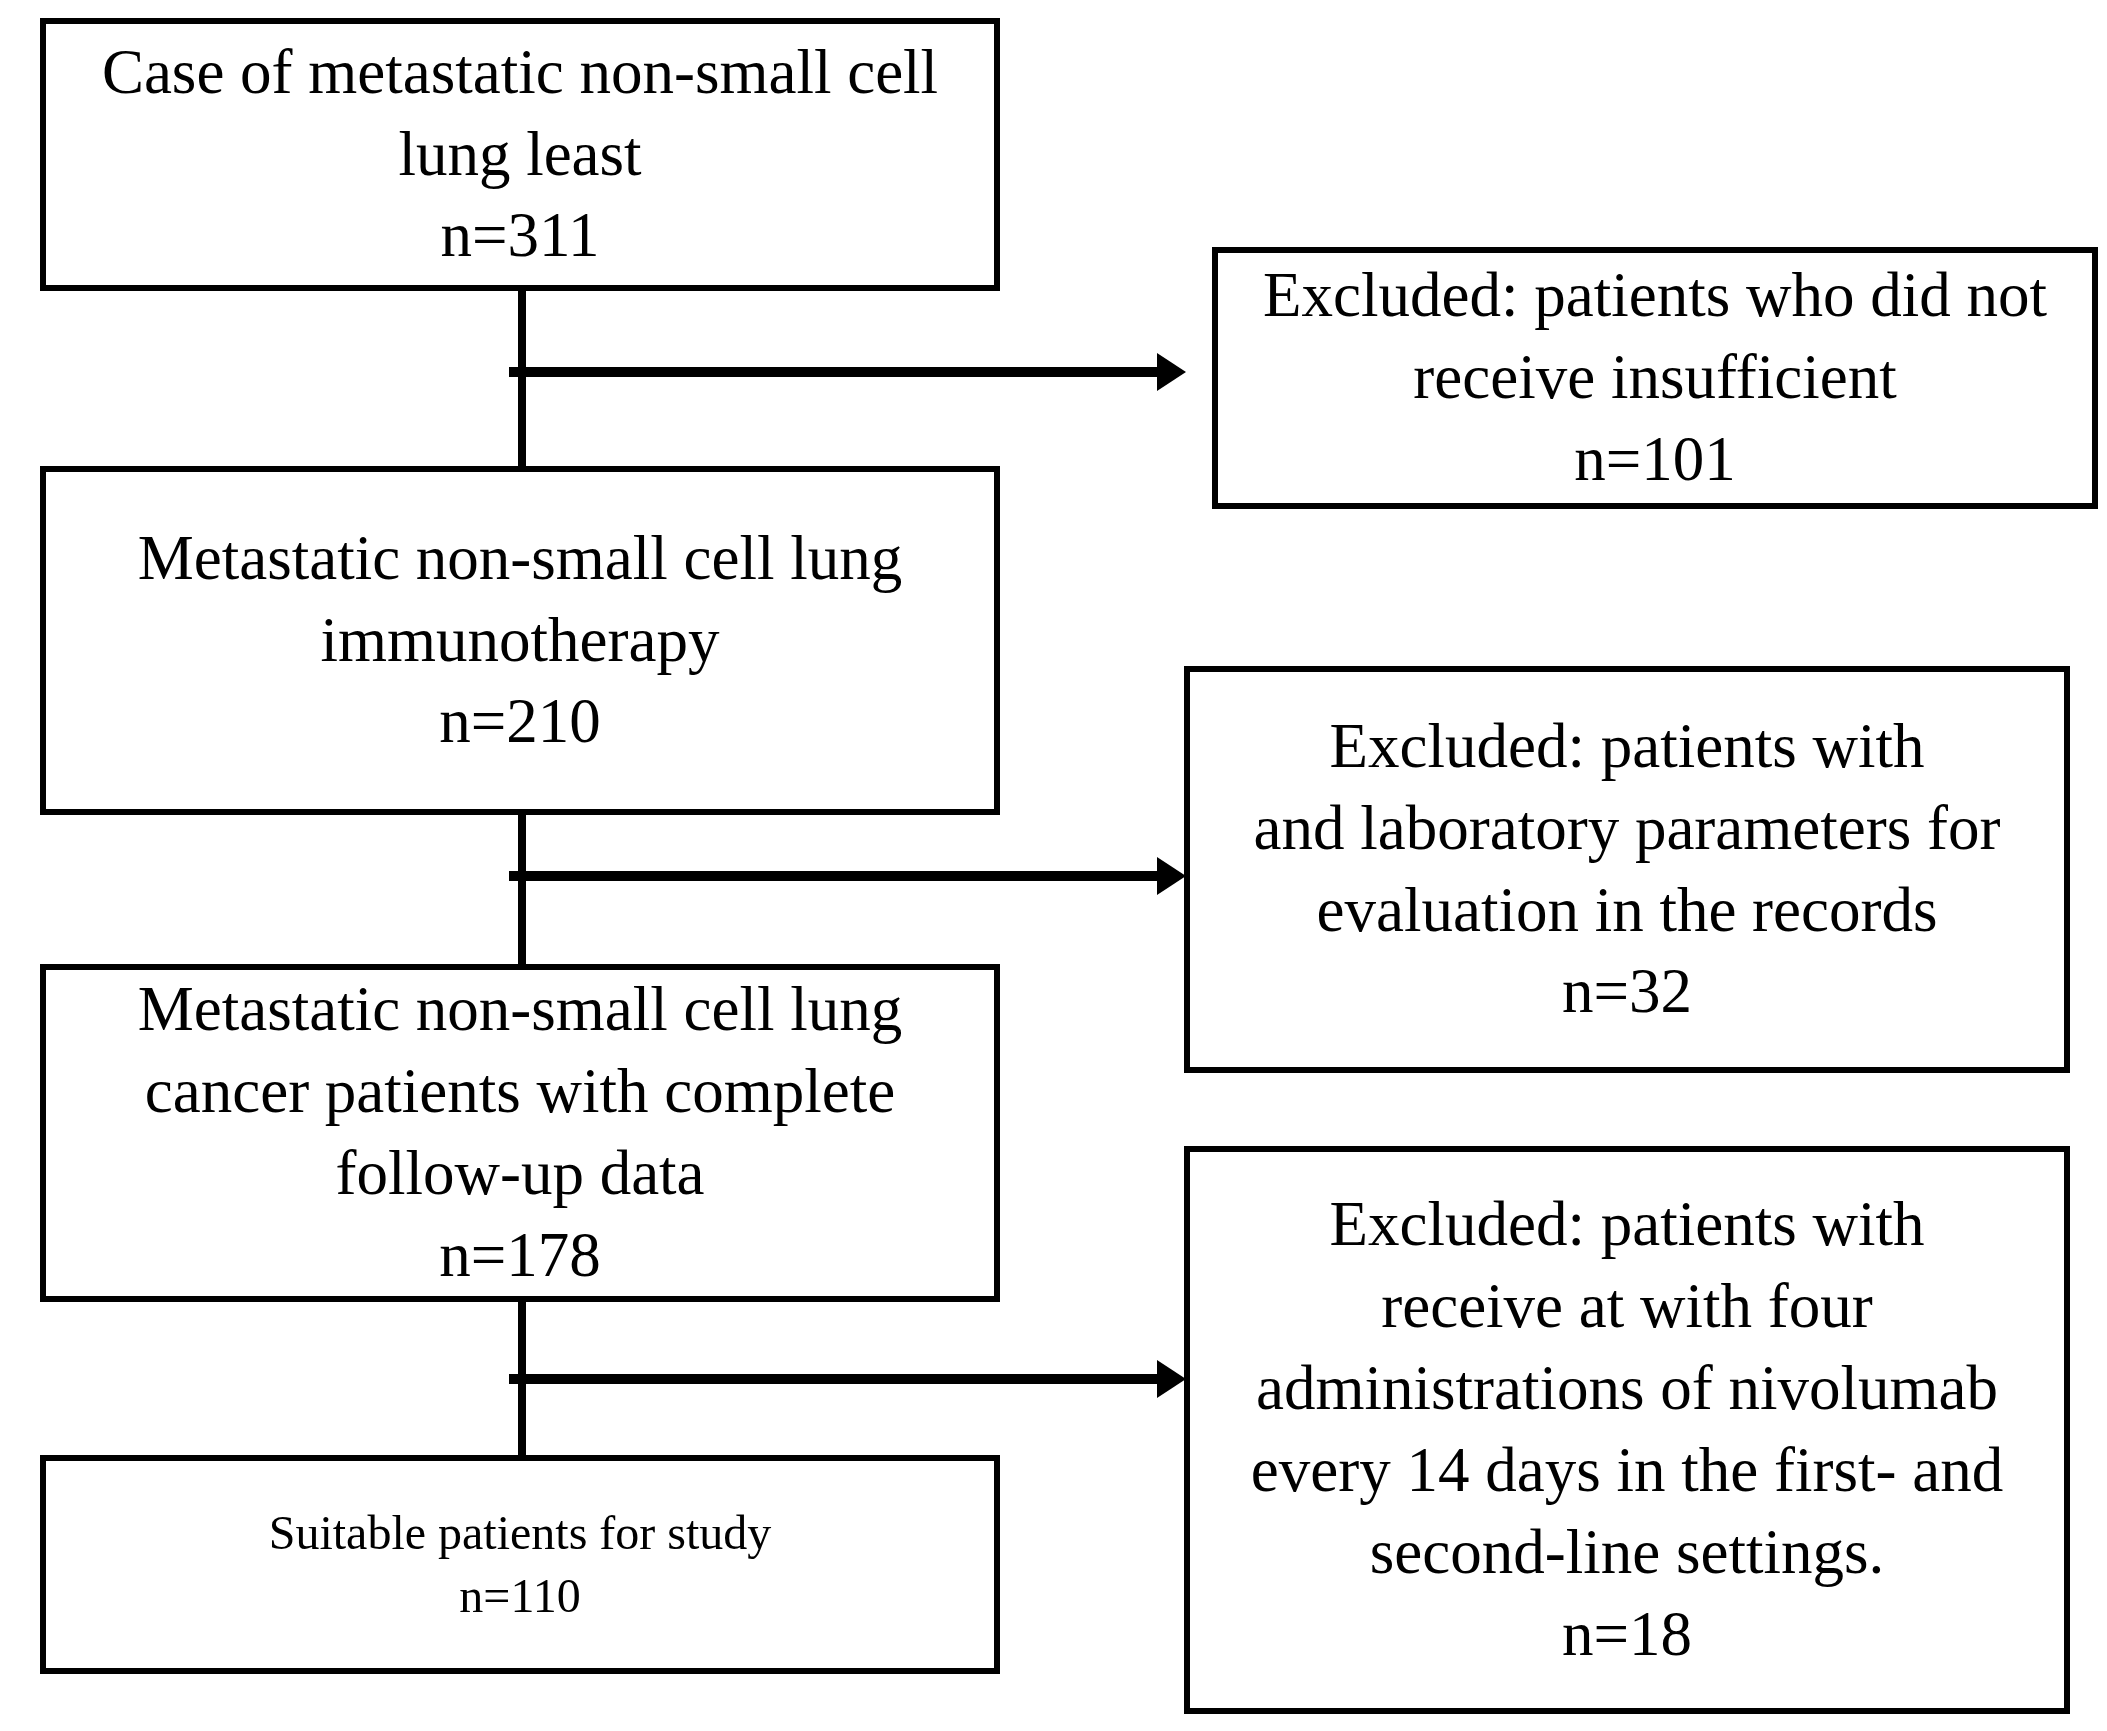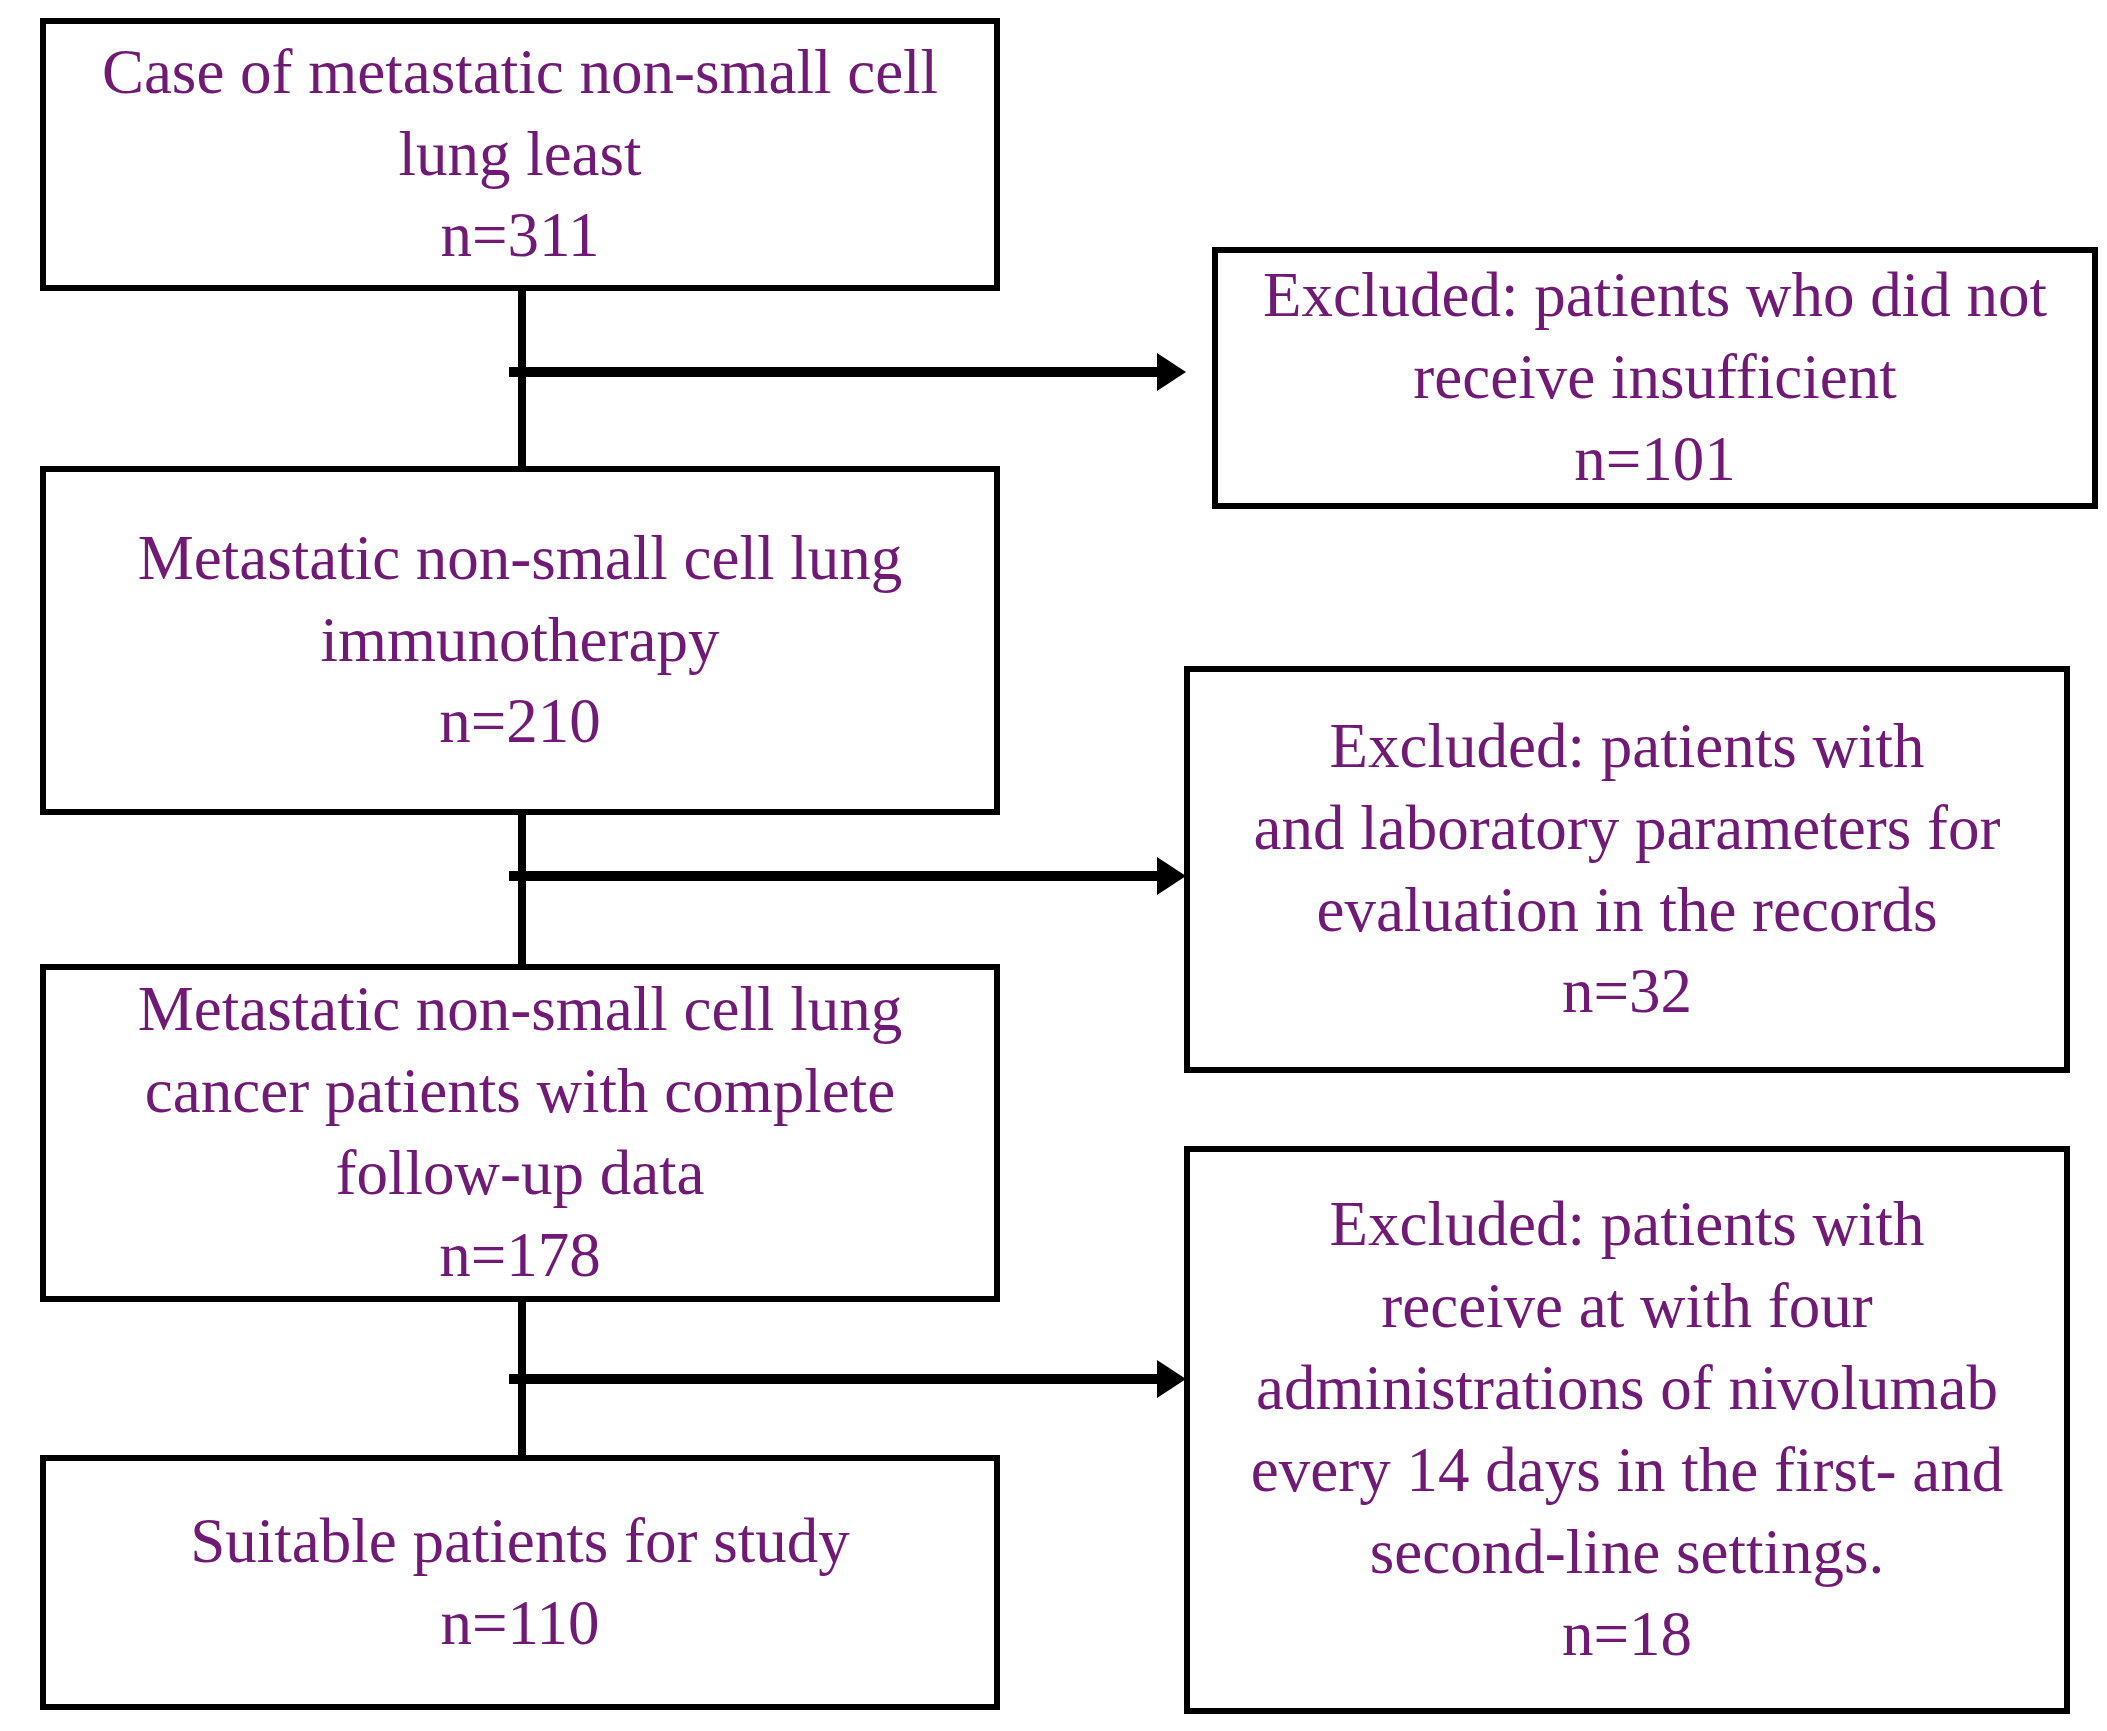--- a/index.html
+++ b/index.html
@@ -18,33 +18,33 @@
   .flow-box {
     position: absolute;
     box-sizing: border-box;
     background: #ffffff;
     border: 6.5px solid #000000;
     display: flex;
     flex-direction: column;
     align-items: center;
     justify-content: center;
     text-align: center;
-    color: #701a75;
+    color: #000000;
     line-height: 1.30;
     padding: 4.4px 11.6px;
   }
   .flow-box .line {
     display: block;
     white-space: nowrap;
   }
   
   #box-case              { left: 40px;  top: 18px;   width: 960px; height: 273px;  font-size: 63px; }
   #box-received-immuno   { left: 40px;  top: 466px;  width: 960px; height: 349px;  font-size: 63px; }
   #box-complete-followup { left: 40px;  top: 964px; width: 960px; height: 338px;  font-size: 63px; }
-  #box-suitable          { left: 40px;  top: 1455px; width: 960px; height: 255px;  font-size: 63px; }
+  #box-suitable          { left: 40px;  top: 1455px; width: 960px; height: 219px;  font-size: 48px; }
   
   #box-excl-immuno       { left: 1212px; top: 247px;  width: 886px; height: 262px; font-size: 63px; }
   #box-excl-followup     { left: 1184px; top: 666px;  width: 886px; height: 407px; font-size: 63px; }
   #box-excl-nivolumab    { left: 1184px; top: 1146px; width: 886px; height: 568px; font-size: 63px; }
 
   
   .v-line {
     position: absolute;
     width: 8px;
     background: #000000;

